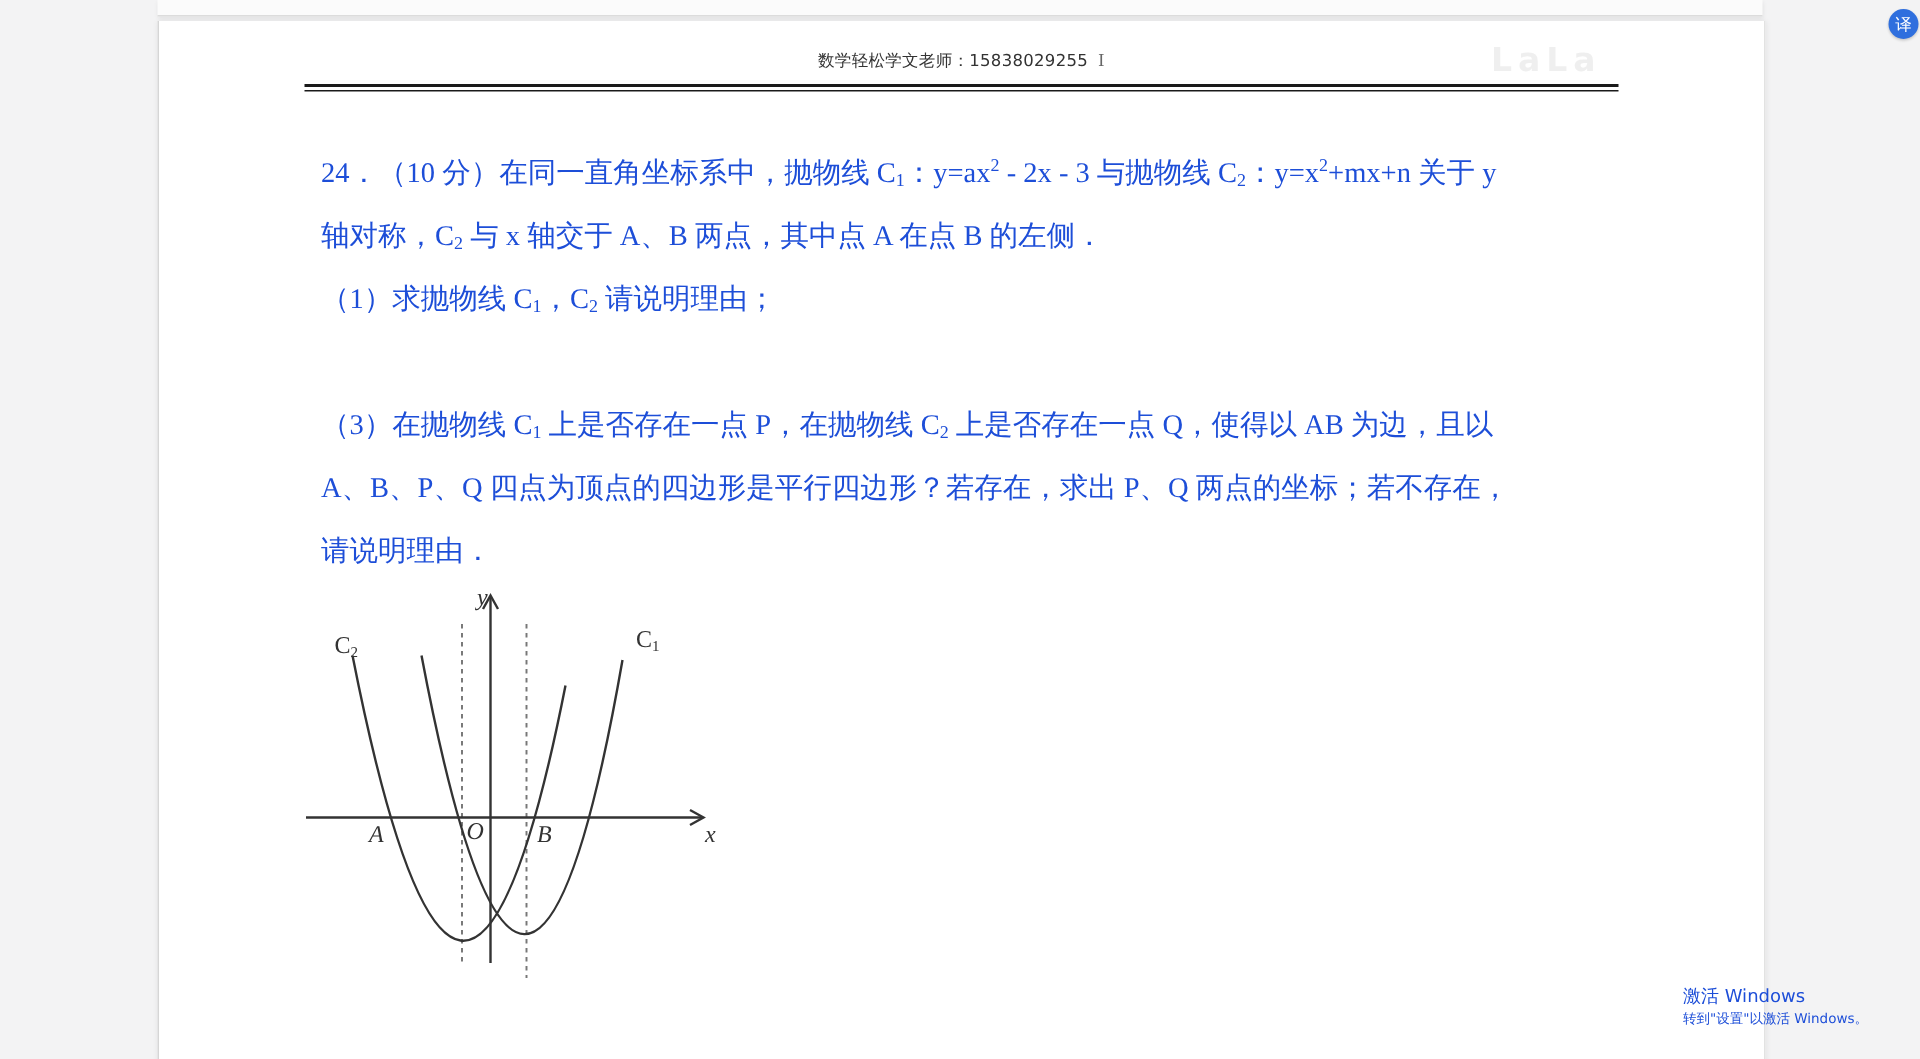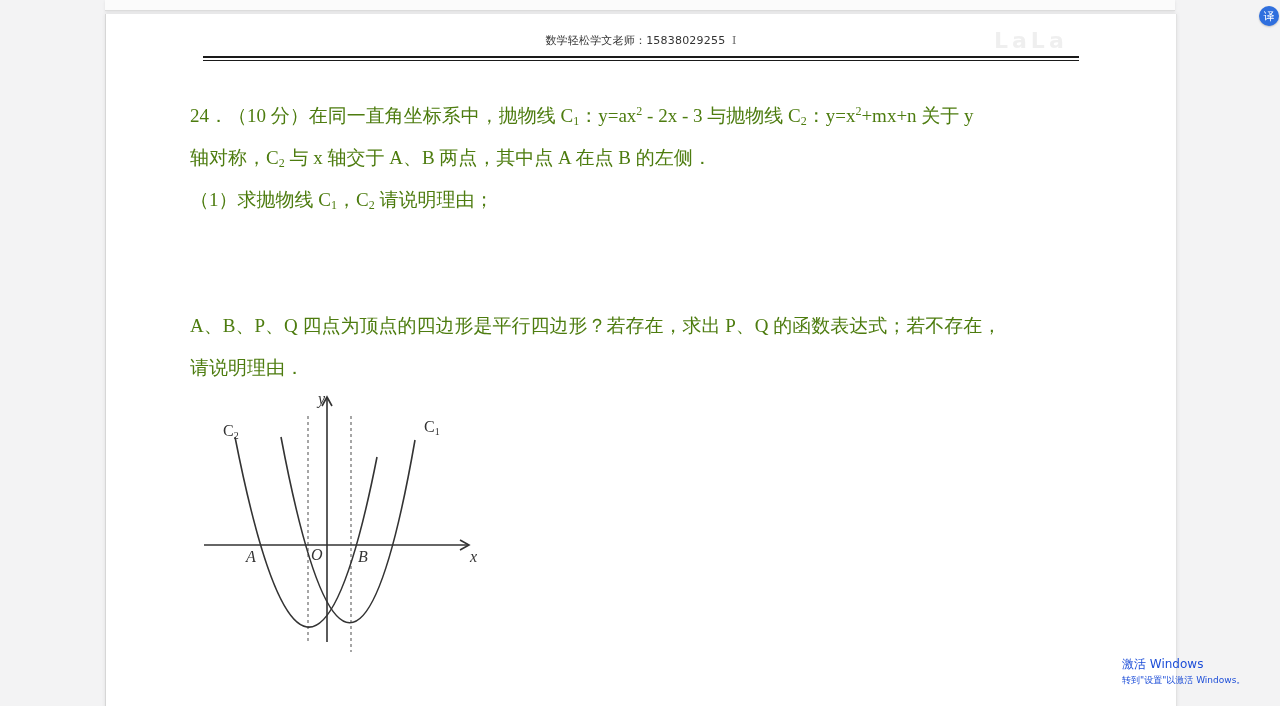--- a/index.html
+++ b/index.html
@@ -30,21 +30,21 @@
   }
   .header-rule-thin {
     position:absolute; left:97px; width:876px; top:46px; height:1px; background:#1a1a1a;
   }
   .header-ghost {
     position:absolute; left:888px; top:14px; width:160px; height:26px;
     color:#ececec; font-family:"DejaVu Sans", sans-serif; font-size:22px; font-weight:bold;
     letter-spacing:4px; opacity:0.8;
   }
   .q-line {
-    position:absolute; left:84px; font-size:19px; line-height:24px; white-space:nowrap; color:#4d7c0f;
+    position:absolute; left:108px; font-size:19px; line-height:24px; white-space:nowrap; color:#1d4ed8;
   }
   .q-line sub { font-size:12px; vertical-align:-3px; line-height:0; }
   .q-line sup { font-size:12px; vertical-align:7px; line-height:0; }
   .l1 { top:90px; }
   .l2 { top:132px; }
   .l3 { top:174px; }
   .l4 { top:216px; }
   .l5 { top:258px; }
   .l6 { top:300px; }
   .l7 { top:342px; }
@@ -91,23 +91,26 @@
 
   <div class="q-line l2">
     <span>轴对称，C</span><sub>2</sub><span> 与 x 轴交于 A、B 两点，其中点 A 在点 B 的左侧．</span>
   </div>
 
   <div class="q-line l3">
     <span>（1）求抛物线 C</span><sub>1</sub><span>，C</span><sub>2</sub><span> 请说明理由；</span>
   </div>
 
 
+  <div class="q-line l5">
+    <span>（3）在抛物线 C</span><sub>1</sub><span> 上是否存在一点 P，在抛物线 C</span><sub>2</sub><span> 上是否存在一点 Q，使得以 AB 为边，且以</span>
+  </div>
 
   <div class="q-line l6">
-    <span>A、B、P、Q 四点为顶点的四边形是平行四边形？若存在，求出 P、Q 的函数表达式；若不存在，</span>
+    <span>A、B、P、Q 四点为顶点的四边形是平行四边形？若存在，求出 P、Q 两点的坐标；若不存在，</span>
   </div>
 
   <div class="q-line l7">
     <span>请说明理由．</span>
   </div>
 
   <div class="figure">
     <svg width="290" height="290" viewBox="0 0 290 290">
 
       <line x1="110" y1="26" x2="110" y2="252" stroke="#777" stroke-width="1.3" stroke-dasharray="3,3"></line>

